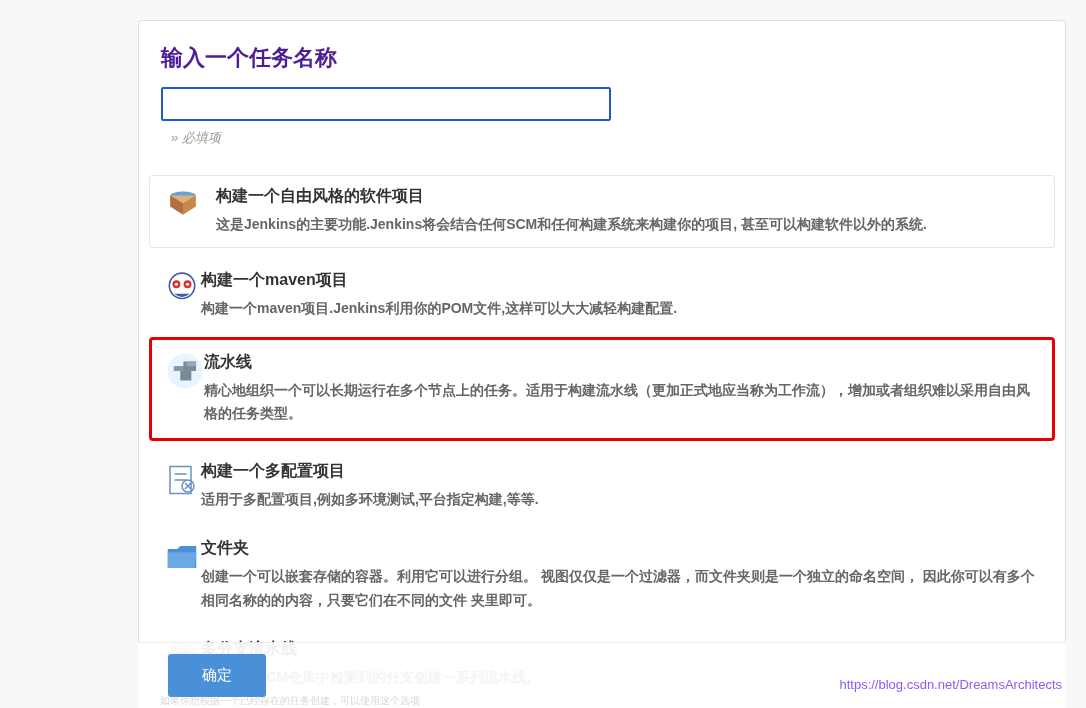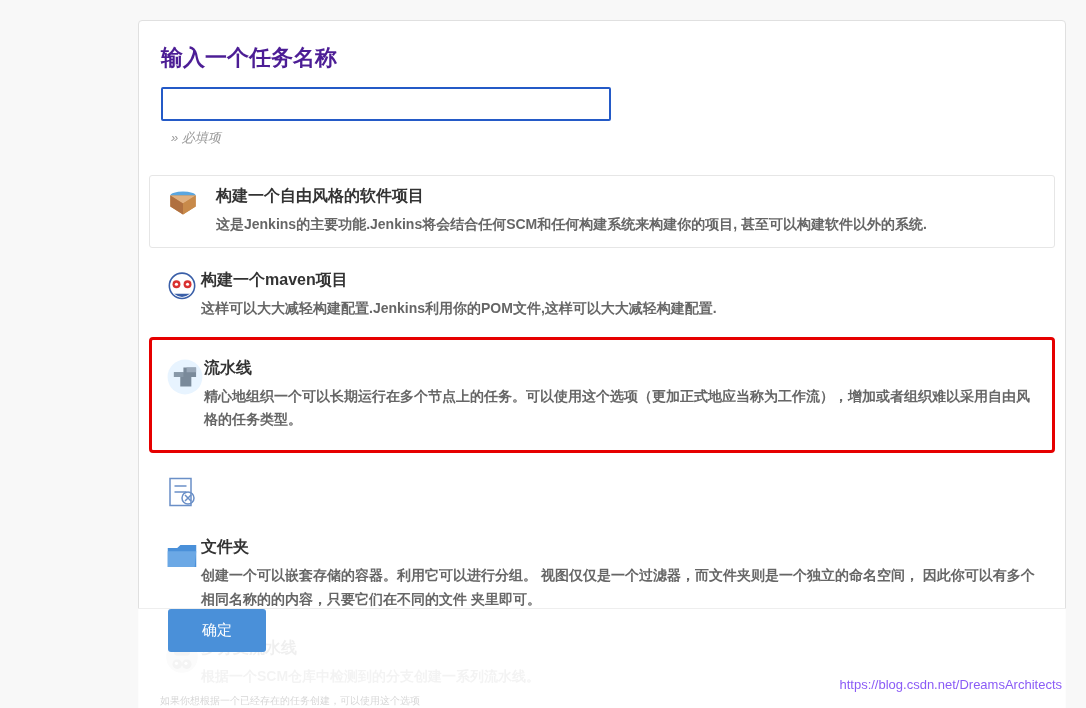--- a/index.html
+++ b/index.html
@@ -60,21 +60,21 @@
     }
     .item-row {
       padding: 10px 14px;
       display: flex;
       align-items: flex-start;
       margin-bottom: 6px;
     }
     .item-row.highlighted {
       border: 3px solid #e60000;
       border-radius: 4px;
-      padding: 18px 14px;
+      padding: 12px 14px;
       margin: 4px 0 10px 0;
       justify-content: flex-end;
     }
     .icon-wrap {
       width: 38px;
       height: 38px;
       flex-shrink: 0;
       display: flex;
       align-items: center;
       justify-content: center;
@@ -92,25 +92,25 @@
       font-size: 14px;
       color: #666;
       line-height: 1.7;
       font-weight: bold;
     }
     .footer {
       position: fixed;
       bottom: 0;
       left: 138px;
       right: 20px;
-      height: 100px;
+      height: 66px;
       background: rgba(255,255,255,0.92);
       border-top: 1px solid rgba(200,200,200,0.3);
       display: flex;
-      align-items: flex-start;
+      align-items: center;
       padding-left: 30px;
     }
     .ok-button {
       background: #4a90d9;
       color: #fff;
       border: none;
       border-radius: 3px;
       padding: 12px 34px;
       font-size: 15px;
       cursor: pointer;
@@ -174,48 +174,52 @@
           <circle cx="24" cy="20" r="16" fill="#fff" stroke="#3a5fa8" stroke-width="2"></circle>
           <circle cx="17" cy="18" r="5" fill="#d93030"></circle>
           <circle cx="31" cy="18" r="5" fill="#d93030"></circle>
           <circle cx="17" cy="18" r="2" fill="#fff"></circle>
           <circle cx="31" cy="18" r="2" fill="#fff"></circle>
           <path d="M14 30 Q24 38 34 30" fill="#3a5fa8"></path>
         </svg>
       </div>
       <div class="item-content">
         <div class="item-title">构建一个maven项目</div>
-        <div class="item-desc">这样可以大大减轻构建配置.Jenkins利用你的POM文件,这样可以大大减轻构建配置.</div>
+        <div class="item-desc">构建一个maven项目.Jenkins利用你的POM文件,这样可以大大减轻构建配置.</div>
       </div>
     </div>
 
     <div class="item-row highlighted">
       <div class="icon-wrap icon-pipeline">
         <svg viewBox="0 0 48 48">
           <circle cx="24" cy="24" r="22" fill="#e8f4ff"></circle>
           <path d="M10 18 L22 18 L22 12 L38 12 L38 24 L32 24 L32 36 L18 36 L18 24 L10 24 Z" fill="#7a8a9a"></path>
           <rect x="10" y="18" width="12" height="6" fill="#8898a8"></rect>
           <rect x="26" y="12" width="12" height="6" fill="#9aa8b8"></rect>
         </svg>
       </div>
       <div class="item-content">
         <div class="item-title">流水线</div>
-        <div class="item-desc">精心地组织一个可以长期运行在多个节点上的任务。可以使用这个选项（更加正式地应当称为工作流），增加或者组织难以采用自由风格的任务类型。</div>
+        <div class="item-desc">精心地组织一个可以长期运行在多个节点上的任务。适用于构建流水线（更加正式地应当称为工作流），增加或者组织难以采用自由风格的任务类型。</div>
       </div>
     </div>
 
     <div class="item-row">
       <div class="icon-wrap icon-multiconfig">
         <svg viewBox="0 0 48 48">
           <rect x="8" y="6" width="28" height="36" fill="#fff" stroke="#6a8fc7" stroke-width="2"></rect>
           <line x1="14" y1="16" x2="30" y2="16" stroke="#6a8fc7" stroke-width="2"></line>
           <line x1="14" y1="24" x2="30" y2="24" stroke="#6a8fc7" stroke-width="2"></line>
           <circle cx="32" cy="32" r="8" fill="none" stroke="#6a8fc7" stroke-width="2"></circle>
           <path d="M28 28 L36 36 M36 28 L28 36" stroke="#6a8fc7" stroke-width="2"></path>
         </svg>
+      </div>
+      <div class="item-content">
+        <div class="item-title">构建一个多配置项目</div>
+        <div class="item-desc">适用于多配置项目,例如多环境测试,平台指定构建,等等.</div>
       </div>
     </div>
 
     <div class="item-row">
       <div class="icon-wrap icon-folder">
         <svg viewBox="0 0 48 48">
           <path d="M6 14 L18 14 L22 10 L42 10 L42 38 L6 38 Z" fill="#4a90d9"></path>
           <path d="M6 18 L42 18 L40 38 L6 38 Z" fill="#6ba8e5"></path>
         </svg>
       </div>

